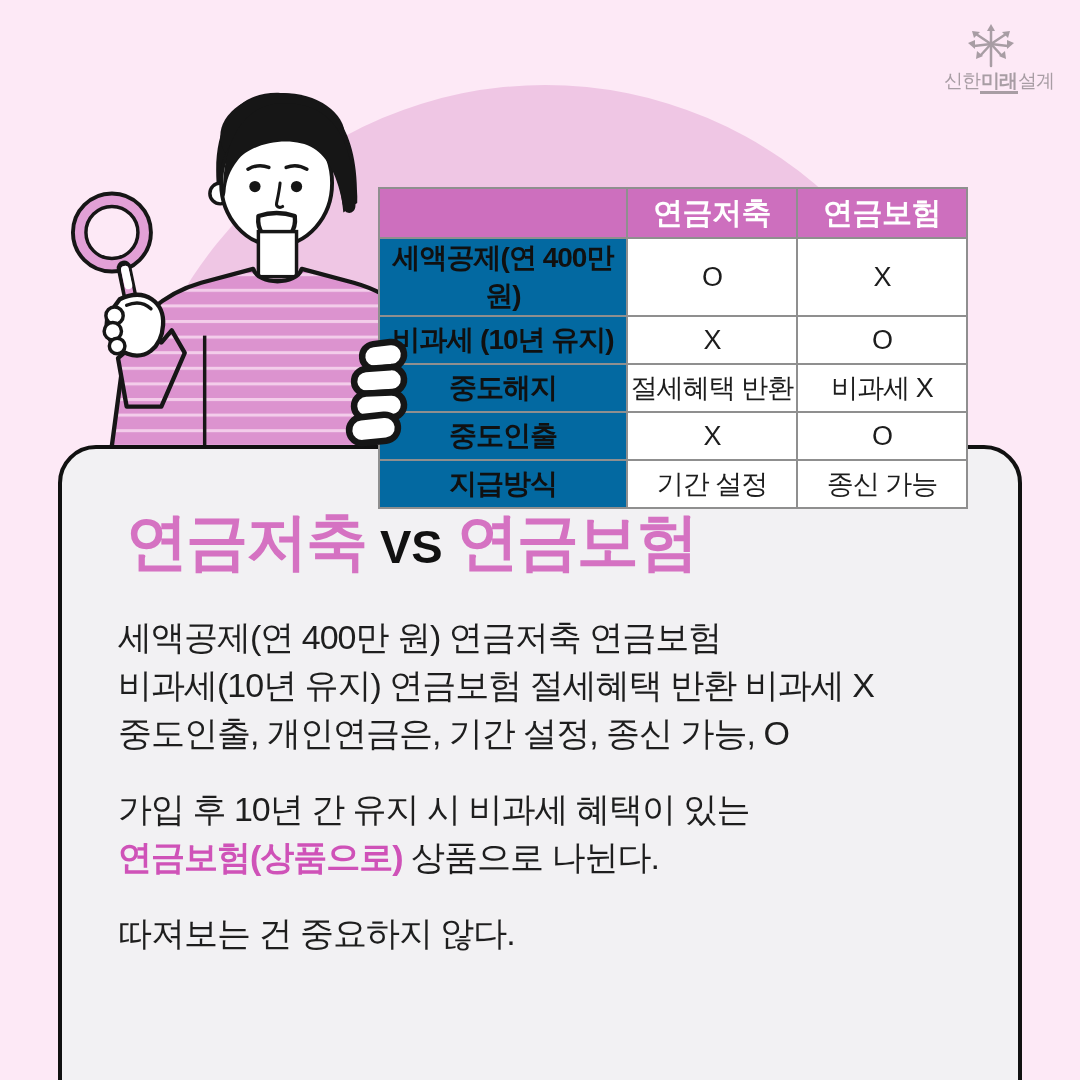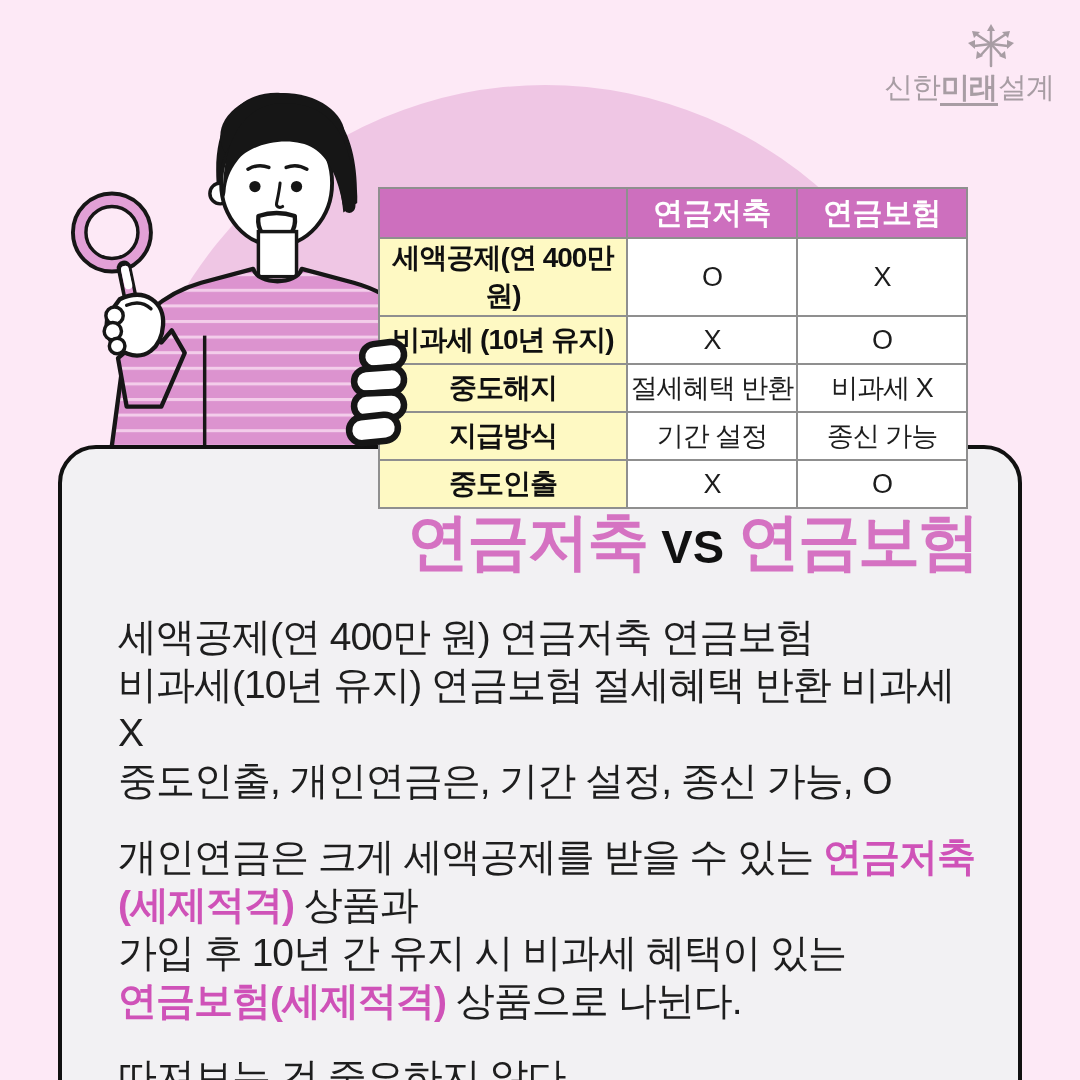--- a/index.html
+++ b/index.html
@@ -19,38 +19,38 @@
 
   
   .compare-table{position:absolute;left:378px;top:187px;z-index:5;
     border-collapse:collapse;table-layout:fixed;background:#fff;}
   .compare-table th,.compare-table td{border:2px solid #8f8f8f;text-align:center;
     vertical-align:middle;padding:0;}
   .compare-table{border:2px solid #777;}
   .compare-table col.c-label{width:248px;}
   .compare-table col.c-val{width:170px;}
   .compare-table thead th{background:#cd6fbe;color:#fff;font-size:30px;font-weight:800;height:48px;letter-spacing:-0.5px;}
-  .compare-table tbody th{background:#fef9c3;color:#101010;font-size:28px;font-weight:700;height:46px;letter-spacing:-1px;}
+  .compare-table tbody th{background:#0369a1;color:#101010;font-size:28px;font-weight:700;height:46px;letter-spacing:-1px;}
   .compare-table tbody td{background:#fff;color:#1d1d1d;font-size:27px;font-weight:400;height:46px;letter-spacing:-1px;}
 
   
   .grip{position:absolute;left:330px;top:325px;z-index:6;}
 
   
   .logo{position:absolute;top:24px;right:26px;z-index:7;width:170px;text-align:right;color:#a89da4;}
   .logo .logo-icon{display:block;margin:0 40px 0 auto;width:46px;height:44px;}
-  .logo .logo-text{font-size:29px;letter-spacing:-1px;white-space:nowrap;}
+  .logo .logo-text{font-size:19px;letter-spacing:-1px;white-space:nowrap;}
   .logo .logo-mid{font-weight:700;border-bottom:3px solid #a89da4;padding:0 1px;}
 
   
   .content{position:absolute;left:118px;top:506px;width:860px;z-index:4;}
   .page-title{margin:0 0 30px 8px;font-size:62px;line-height:72px;font-weight:800;
-    color:#d572c2;letter-spacing:-2px;text-align:right;}
+    color:#d572c2;letter-spacing:-2px;}
   .page-title .vs{color:#111;font-size:47px;font-weight:800;margin:0 14px;letter-spacing:0;}
-  .content p{margin:0 0 28px 0;font-size:39px;line-height:48px;color:#1e1e1e;letter-spacing:-1px;}
+  .content p{margin:0 0 28px 0;font-size:34px;line-height:48px;color:#1e1e1e;letter-spacing:-1px;}
   .content .line{display:block;}
   .content .hl{color:#cf52b8;font-weight:700;}
 </style>
 </head>
 <body>
 
 <div class="canvas">
 
   <div class="bg-circle"></div>
 
@@ -128,28 +128,28 @@
           <th>비과세 (10년 유지)</th>
           <td>X</td>
           <td>O</td>
         </tr>
         <tr>
           <th>중도해지</th>
           <td>절세혜택 반환</td>
           <td>비과세 X</td>
         </tr>
         <tr>
+          <th>중도인출</th>
+          <td>X</td>
+          <td>O</td>
+        </tr>
+        <tr>
           <th>지급방식</th>
           <td>기간 설정</td>
           <td>종신 가능</td>
-        </tr>
-        <tr>
-          <th>중도인출</th>
-          <td>X</td>
-          <td>O</td>
         </tr>
       </tbody>
   </table>
 
   <svg class="grip" width="110" height="130" viewBox="330 325 110 130">
     <g fill="#fff" stroke="#161616" stroke-width="6.5">
       <rect x="362" y="343" width="42" height="25" rx="12.5" transform="rotate(-7 383 355)"></rect>
       <rect x="354" y="368" width="50" height="25" rx="12.5" transform="rotate(-4 379 380)"></rect>
       <rect x="354" y="393" width="50" height="25" rx="12.5" transform="rotate(-2 379 405)"></rect>
       <rect x="349" y="416" width="49" height="26" rx="13" transform="rotate(-6 373 429)"></rect>
@@ -183,23 +183,22 @@
 
   <div class="content">
     <h1 class="page-title"><span>연금저축</span><span class="vs">VS</span><span>연금보험</span></h1>
     <div id="paragraphs">
         <p>
           <span class="line"><span>세액공제(연 400만 원) 연금저축 연금보험</span></span>
           <span class="line"><span>비과세(10년 유지) 연금보험 절세혜택 반환 비과세 X</span></span>
           <span class="line"><span>중도인출, 개인연금은, 기간 설정, 종신 가능, O</span></span>
         </p>
         <p>
-          <span class="line"><span>개인연금은 크게 세액공제를 받을 수 있는 </span><span class="hl">연금저축(세제적격)</span><span> 상품과</span></span>
           <span class="line"><span>가입 후 10년 간 유지 시 비과세 혜택이 있는</span></span>
-          <span class="line"><span class="hl">연금보험(세제적격)</span><span> 상품으로 나뉜다.</span></span>
+          <span class="line"><span class="hl">연금보험(상품으로)</span><span> 상품으로 나뉜다.</span></span>
         </p>
         <p>
           <span class="line"><span>따져보는 건 중요하지 않다.</span></span>
         </p>
       </div>
   </div>
 
 </div>
 
 </body></html>

